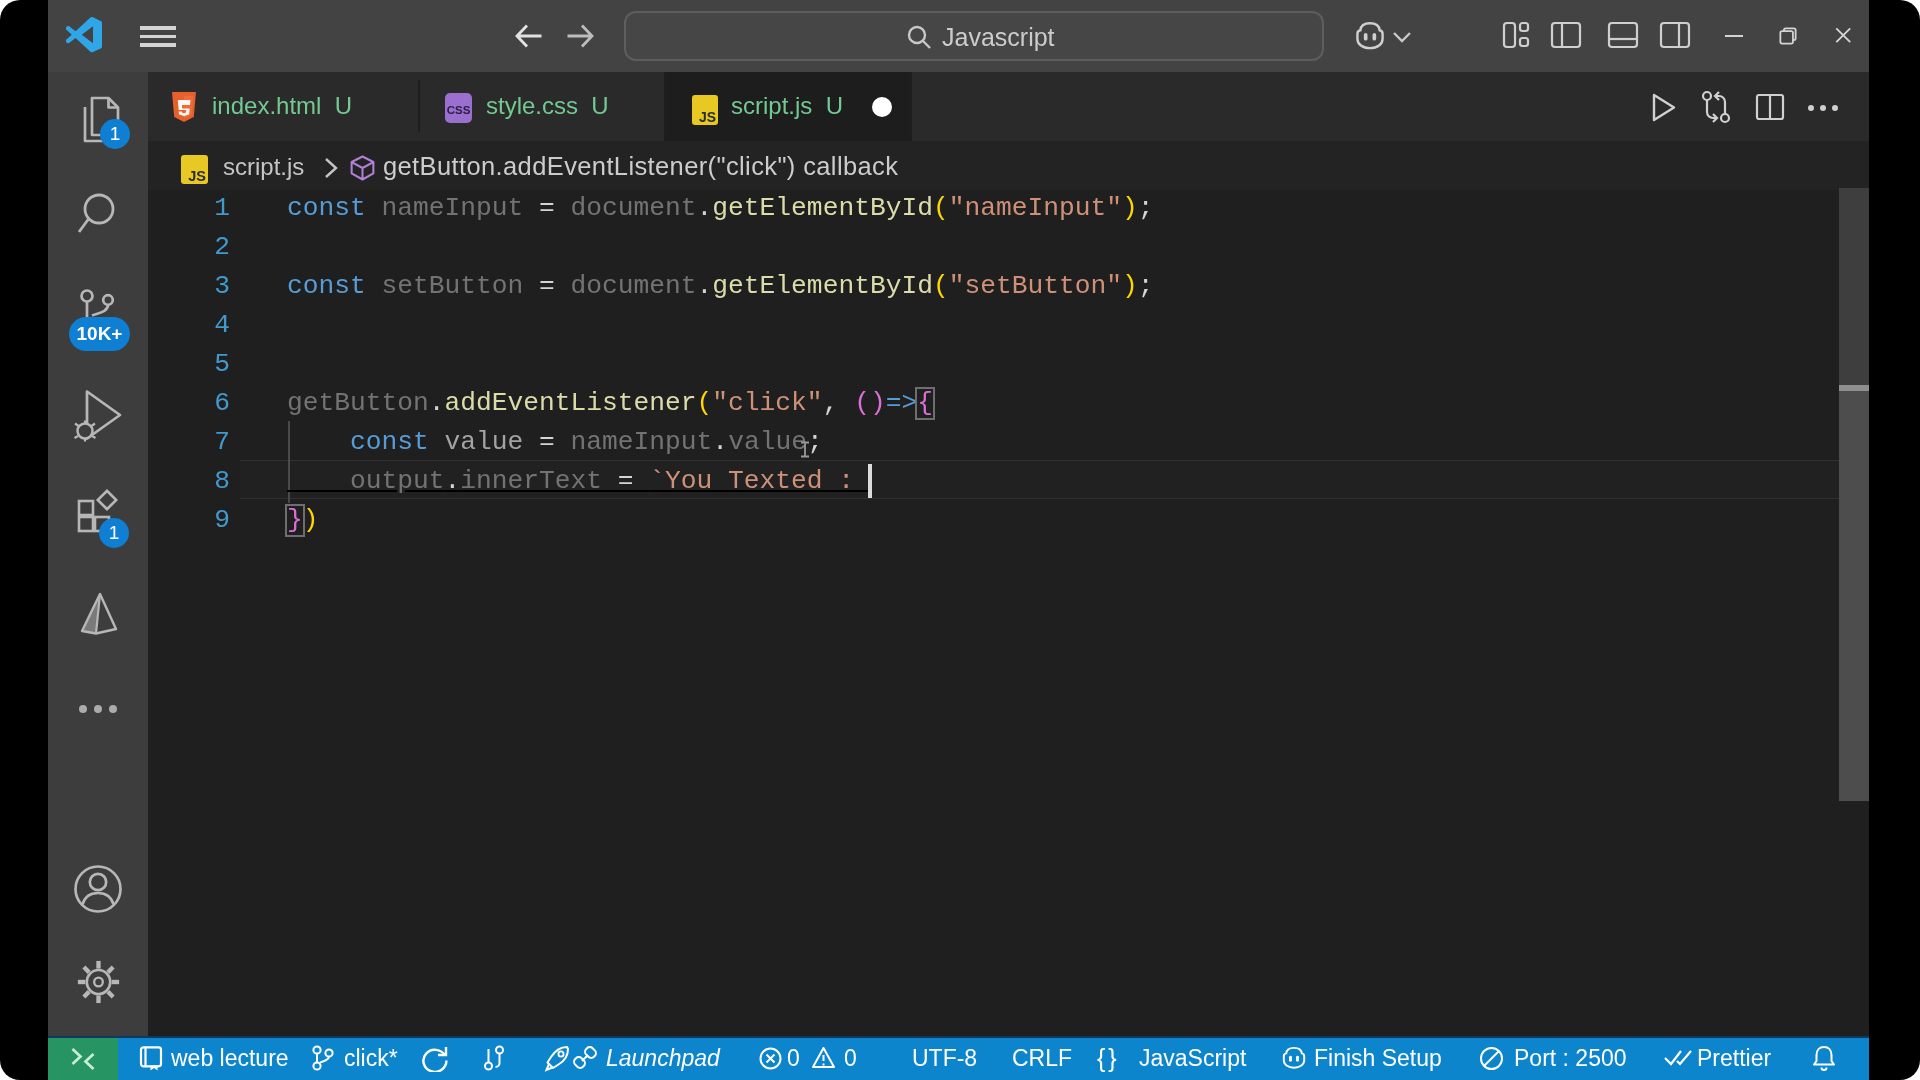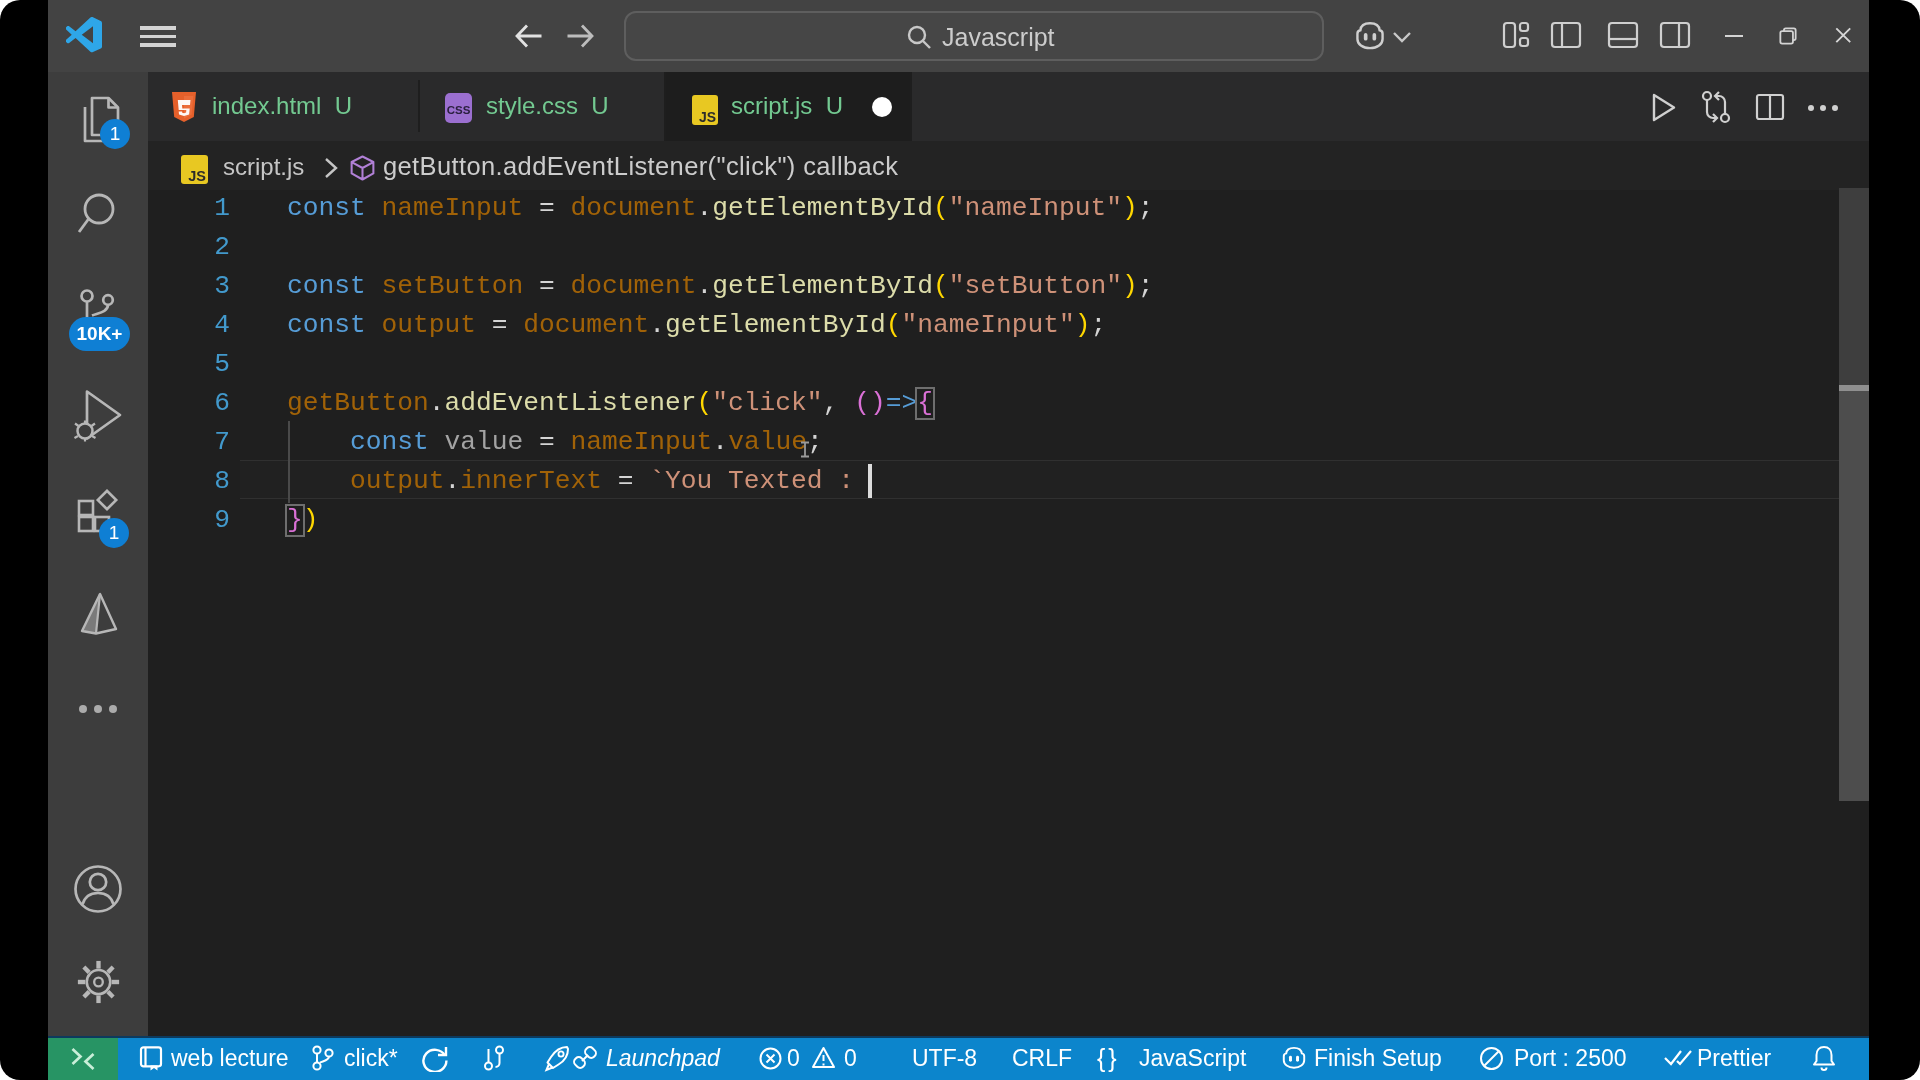--- a/index.html
+++ b/index.html
@@ -9,21 +9,21 @@
   
   .titlebar{position:absolute;left:48px;top:0;width:1821px;height:72px;background:#434343;}
   .activitybar{position:absolute;left:48px;top:72px;width:100px;height:964px;background:#3d3d3d;}
   .tabbar{position:absolute;left:148px;top:72px;width:1721px;height:69px;background:#2a2a2b;}
   .breadcrumb{position:absolute;left:148px;top:141px;width:1721px;height:49px;background:#232323;color:#c0c0c0;}
   .editor{position:absolute;left:148px;top:190px;width:1721px;height:846px;background:#1f1f1f;}
   .statusbar{position:absolute;left:48px;top:1036px;width:1821px;height:44px;background:#0c85cc;border-top:2px solid #0d3a5e;}
   
   .t{position:absolute;white-space:pre;}
   .code{font-family:"Liberation Mono",monospace;font-size:26.25px;line-height:39px;}
-  .kw{color:#569cd6;}.id{color:#a16207;}.fn{color:#dcdcaa;}.str{color:#ce9178;}
+  .kw{color:#569cd6;}.id{color:#737373;}.fn{color:#dcdcaa;}.str{color:#ce9178;}
   .p1{color:#ffd700;}.p2{color:#da70d6;}.pu{color:#d4d4d4;}
   .gut{position:absolute;left:173px;width:57px;text-align:right;color:#4299cc;font-family:"Liberation Mono",monospace;font-size:26.25px;line-height:39px;}
   .st{position:absolute;top:1036px;height:44px;line-height:44px;color:#ffffff;font-size:23px;white-space:pre;}
   .tabtxt{font-size:24px;color:#73c991;}
 </style>
 </head>
 <body>
 <div class="screen">
 
   <div class="titlebar"></div>
@@ -156,24 +156,23 @@
   <div class="gut" style="top:266.5px;">3</div>
   <div class="gut" style="top:305.5px;">4</div>
   <div class="gut" style="top:344.5px;">5</div>
   <div class="gut" style="top:383.5px;">6</div>
   <div class="gut" style="top:422.5px;">7</div>
   <div class="gut" style="top:461.5px;">8</div>
   <div class="gut" style="top:500.5px;">9</div>
 
   <div class="t code" style="left:287px;top:188.5px;"><span class="kw">const</span><span class="id"> nameInput </span><span class="pu">= </span><span class="id">document</span><span class="pu">.</span><span class="fn">getElementById</span><span class="p1">(</span><span class="str">"nameInput"</span><span class="p1">)</span><span class="pu">;</span></div>
   <div class="t code" style="left:287px;top:266.5px;"><span class="kw">const</span><span class="id"> setButton </span><span class="pu">= </span><span class="id">document</span><span class="pu">.</span><span class="fn">getElementById</span><span class="p1">(</span><span class="str">"setButton"</span><span class="p1">)</span><span class="pu">;</span></div>
-  <div class="t code" style="left:287px;top:305.5px;"><span class="kw">const</span><span class="id"> output </span><span class="pu">= </span><span class="id">document</span><span class="pu">.</span><span class="fn">getElementById</span><span class="p1">(</span><span class="str">"nameInput"</span><span class="p1">)</span><span class="pu">;</span></div>
   <div class="t code" style="left:287px;top:383.5px;"><span class="id">getButton</span><span class="pu">.</span><span class="fn">addEventListener</span><span class="p1">(</span><span class="str">"click"</span><span class="pu">, </span><span class="p2">()</span><span class="kw">=&gt;</span><span class="p2">{</span></div>
   <div class="t code" style="left:287px;top:422.5px;"><span class="pu">    </span><span class="kw">const</span><span style="color:#a3a3a3;"> value </span><span class="pu">= </span><span class="id">nameInput</span><span class="pu">.</span><span class="id">value</span><span class="pu">;</span></div>
-  <div class="t code" style="left:287px;top:461.5px;"><span class="pu">    </span><span class="id">output</span><span class="pu">.</span><span class="id">innerText</span><span class="pu"> = </span><span class="str">`You Texted : </span></div>
+  <div class="t code" style="left:287px;top:461.5px;text-decoration:underline;"><span class="pu">    </span><span class="id">output</span><span class="pu">.</span><span class="id">innerText</span><span class="pu"> = </span><span class="str">`You Texted : </span></div>
   <div class="t code" style="left:287px;top:500.5px;"><span class="p2">}</span><span class="p1">)</span></div>
 
   <div class="abs" style="left:915px;top:387px;width:20px;height:33px;border:2px solid #6e6e6e;"></div>
   <div class="abs" style="left:285px;top:504px;width:20px;height:33px;border:2px solid #6e6e6e;"></div>
 
   <div class="abs" style="left:868px;top:464px;width:3.5px;height:34px;background:#dcdcdc;"></div>
 
   <svg class="abs" style="left:799px;top:441px;" width="14" height="17" viewBox="0 0 14 17">
       <path d="M2 1.5 h4 m4 0 h-4 M6 1.5 v14 M2 15.5 h4 m4 0 h-4" stroke="#9a9a9a" stroke-width="1.8" fill="none"></path>
     </svg>

